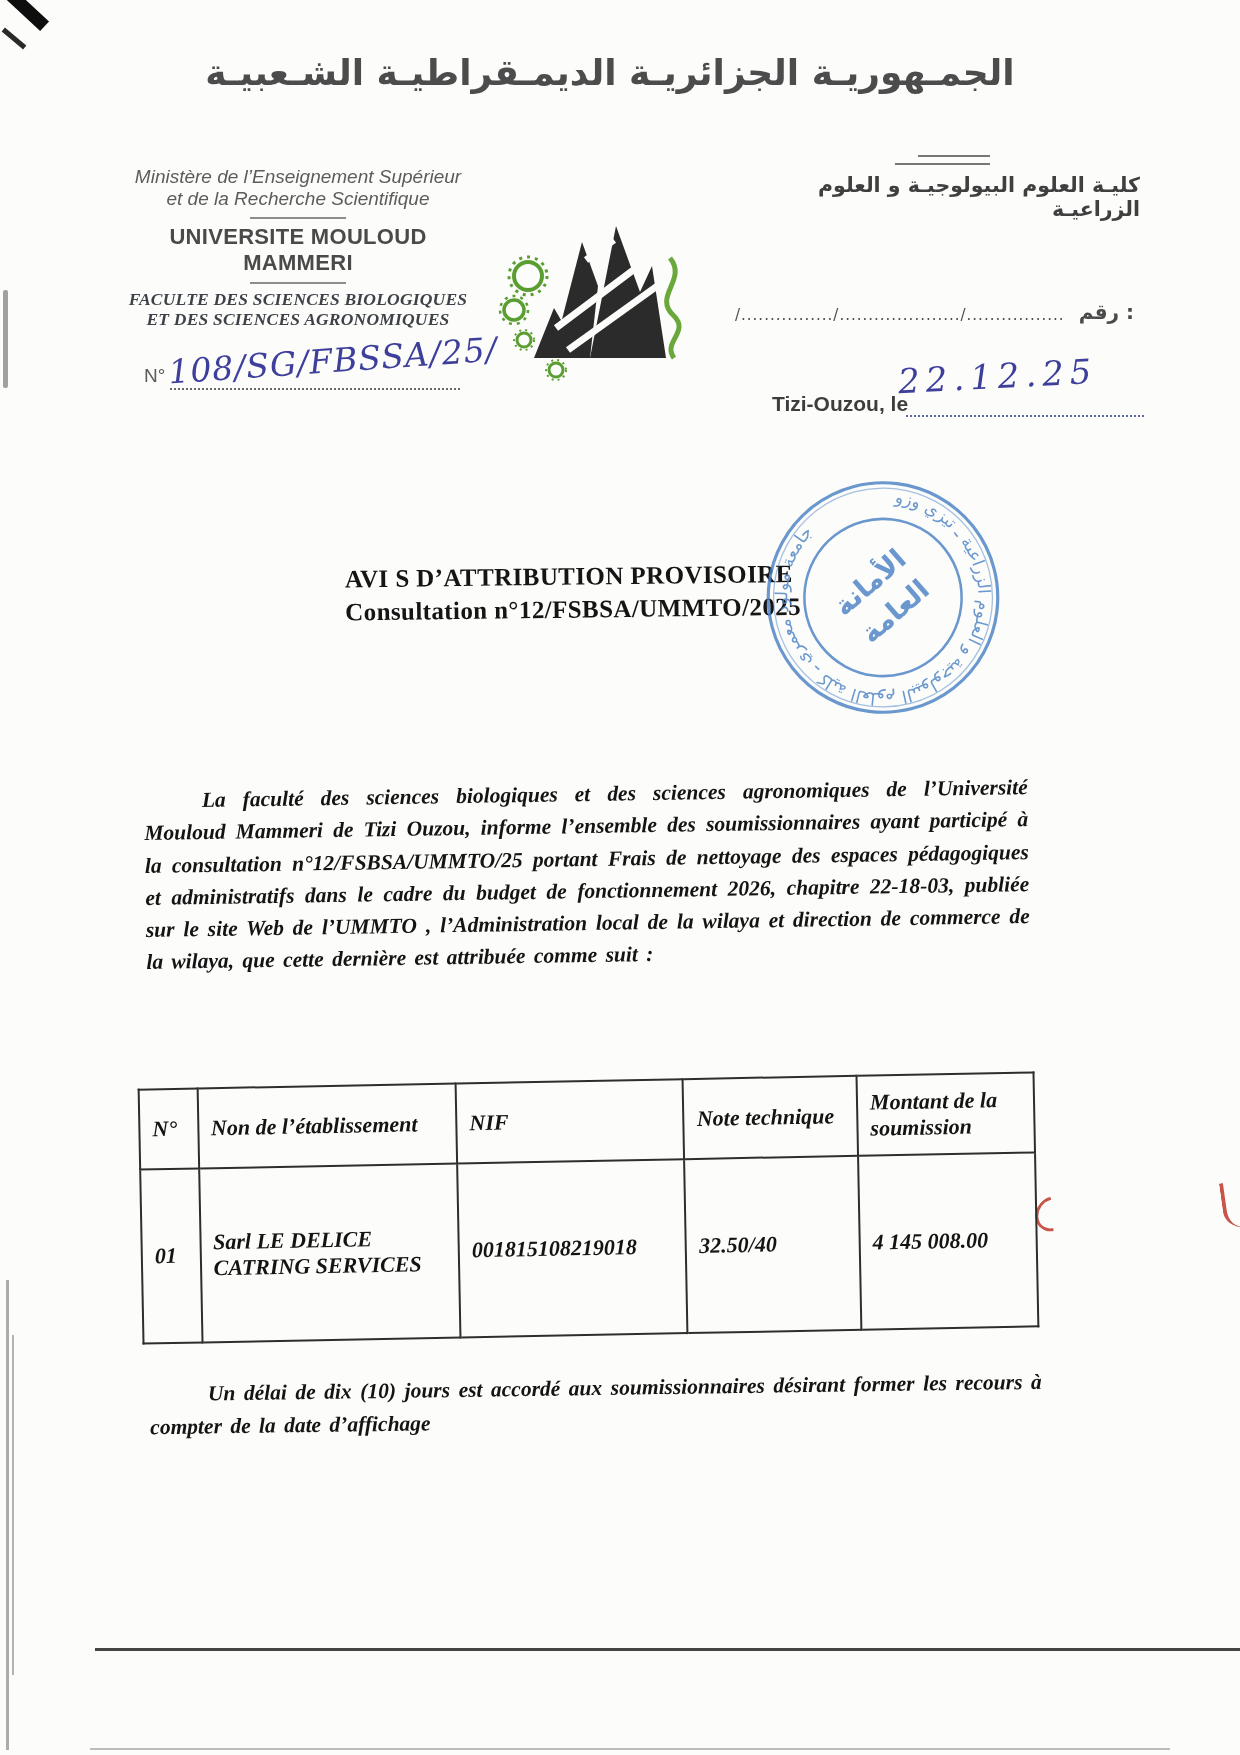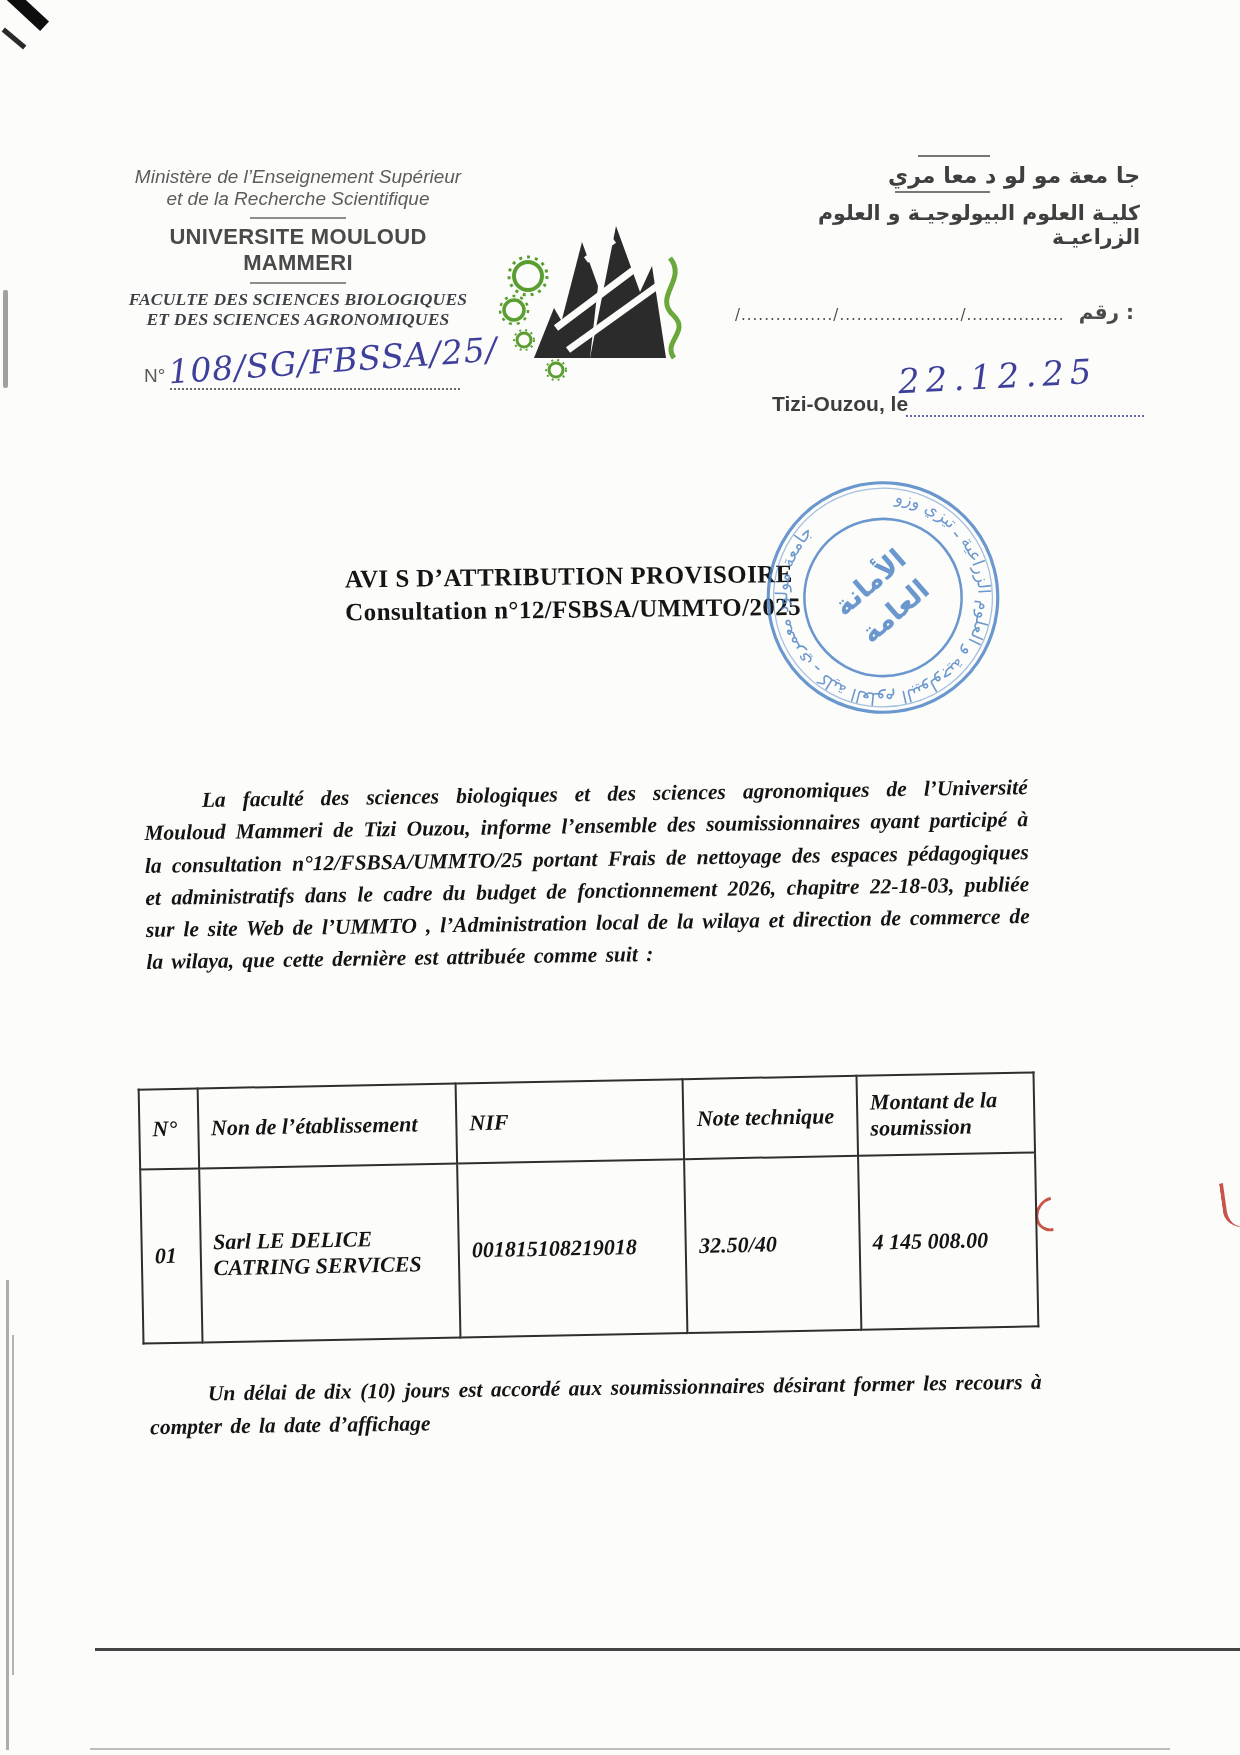--- a/index.html
+++ b/index.html
@@ -185,20 +185,21 @@
 
   <div class="corner1"></div>
   <div class="corner2"></div>
   <div class="edge1"></div>
   <div class="edge2"></div>
   <div class="edge3"></div>
   <div class="bottom-edge"></div>
   <div class="red-mark1"></div>
   <div class="red-mark2"></div>
 
+  <div class="country-title">الجمـهوريـة الجزائريـة الديمـقراطيـة الشـعبيـة</div>
 
   <div class="hdr-left">
     <div class="ministry">Ministère de l’Enseignement Supérieur</div>
     <div class="ministry">et de la Recherche Scientifique</div>
     <div class="sep"></div>
     <div class="univ">UNIVERSITE MOULOUD MAMMERI</div>
     <div class="sep"></div>
     <div class="fac">FACULTE DES SCIENCES BIOLOGIQUES</div>
     <div class="fac">ET DES SCIENCES AGRONOMIQUES</div>
     <div class="ref-line">
@@ -233,21 +234,20 @@
         <circle cx="62" cy="170" r="7" stroke-width="3"></circle>
         <circle cx="62" cy="170" r="10" stroke-width="2" stroke-dasharray="2 4"></circle>
       </g>
 
       <path d="M176,58 C194,80 158,96 180,116 C196,132 168,142 180,158" stroke="#6aa83c" stroke-width="5" fill="none"></path>
     </svg>
   </div>
 
   <div class="hdr-right">
     <div class="ar-under1"></div>
-    <div class="ar2">جا معة  مو لو د  معا مري</div>
     <div class="ar-under2"></div>
     <div class="ar3">كليـة العلوم البيولوجيـة و العلوم الزراعيـة</div>
   </div>
 
   <div class="raqam-row" style="top:300px;">
     <span class="raqam-dots">/................/...................../......................................</span>
     <span class="raqam-label">: رقم</span>
   </div>
 
   <div class="tizi-row">

